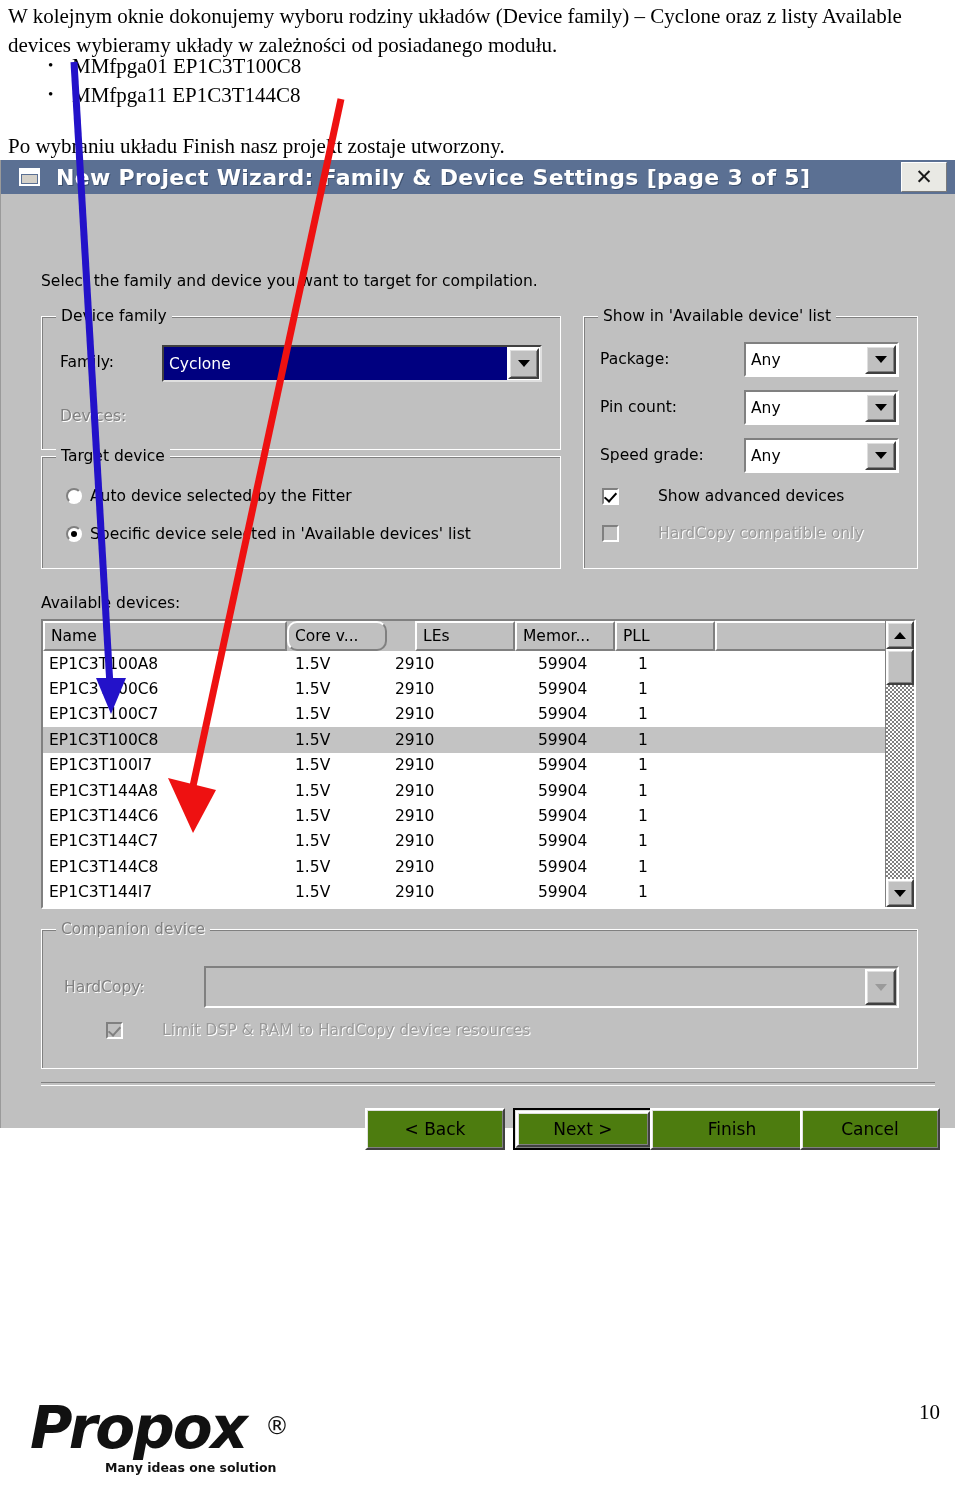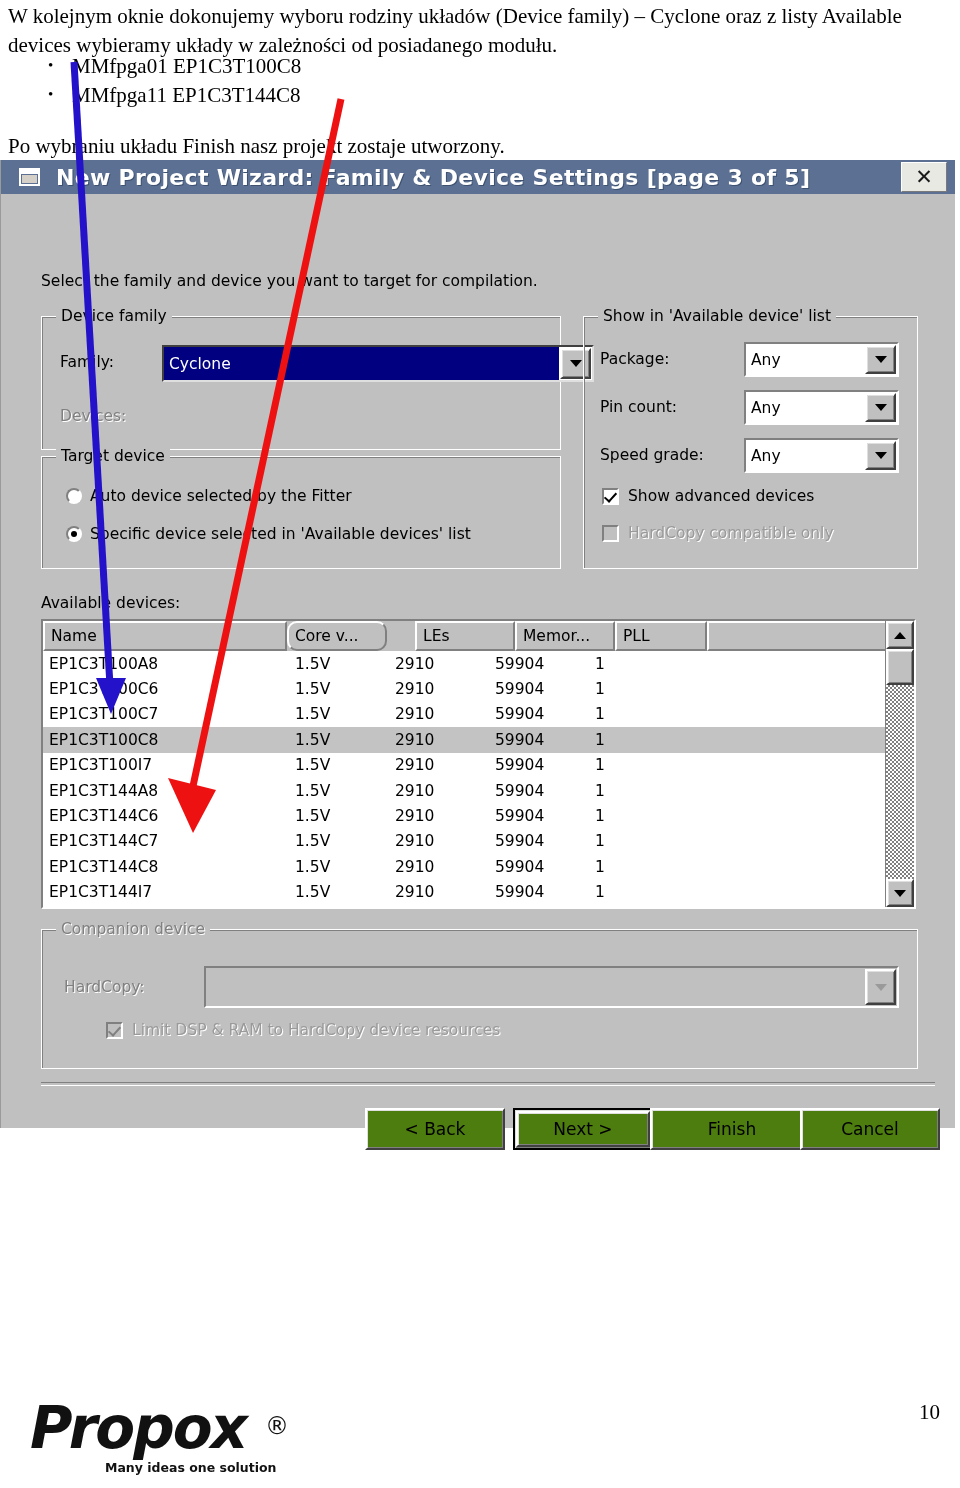--- a/index.html
+++ b/index.html
@@ -118,21 +118,21 @@
     border-color:#808080 #ffffff #ffffff #808080;
     margin-right:8px;flex:none;position:relative;
   }
   .radio.on::after{
     content:"";position:absolute;left:3px;top:3px;width:6px;height:6px;
     border-radius:50%;background:#000;
   }
   .radio-row span{font-size:15.5px;color:#000;white-space:nowrap;}
 
   
-  .check-row{position:absolute;display:flex;align-items:center;}
+  .check-row{position:absolute;display:flex;align-items:center;gap:30px;}
   .cbox{
     width:17px;height:17px;background:#ffffff;box-sizing:border-box;
     border:2px solid;border-color:#808080 #ffffff #ffffff #808080;
     margin-right:9px;flex:none;position:relative;
   }
   .cbox.dim{background:#c0c0c0;}
   .cbox.on::after{
     content:"";position:absolute;left:3px;top:0px;width:5px;height:10px;
     border:solid #000;border-width:0 2px 2px 0;transform:rotate(42deg);
   }
@@ -159,21 +159,21 @@
   }
   #lv-rows{position:relative;}
   .lrow{
     display:flex;height:25.4px;align-items:center;
     font-size:15.5px;color:#000;white-space:nowrap;
   }
   .lrow.sel{background:#c3c3c3;}
   .lrow .c0{width:250px;padding-left:6px;box-sizing:border-box;}
   .lrow .c1{width:100px;padding-left:2px;box-sizing:border-box;}
   .lrow .c2{width:100px;padding-left:2px;box-sizing:border-box;}
-  .lrow .c3{width:100px;padding-left:2px;box-sizing:border-box;}
+  .lrow .c3{width:100px;padding-left:2px;box-sizing:border-box;margin-left:43px;}
   .lrow .c4{width:100px;padding-left:2px;box-sizing:border-box;}
 
   
   #vscroll{
     position:absolute;right:0;top:0;width:29px;height:100%;
     background:#c0c0c0;box-sizing:border-box;border-left:1px solid #808080;
   }
   .sb-btn{
     height:28px;background:#c0c0c0;box-sizing:border-box;
     border:2px solid;border-color:#ffffff #404040 #404040 #ffffff;
@@ -263,21 +263,21 @@
   <div id="dlg-body">
 
     <div class="dlg-intro">Select the family and device you want to target for compilation.</div>
 
     <div class="group" style="left:40px;top:122px;width:520px;height:134px;">
       <div class="glabel">Device family</div>
 
       <div class="flabel" style="left:18px;top:36px;">
         <span>Family:</span>
       </div>
-      <div class="combo selected" style="left:120px;top:28px;width:432px;height:37px;text-align:center;">
+      <div class="combo selected" style="left:120px;top:28px;width:380px;height:37px;text-align:center;">
         <div class="cval">Cyclone</div>
         <div class="cbtn">
             <i class="arrow-dn"></i>
           </div>
       </div>
 
       <div class="flabel dim" style="left:18px;top:90px;">
         <span>Devices:</span>
       </div>
     </div>
@@ -341,21 +341,21 @@
     </div>
 
     <div id="avail-label">Available devices:</div>
 
     <div id="listview">
       <div id="lv-head">
         <div class="hcell" style="width:244px;">Name</div>
         <div class="hcell" style="width:100px;border-radius:10px;">Core v...</div>
         <div class="hcell" style="width:100px;margin-left:28px;">LEs</div>
         <div class="hcell" style="width:100px;">Memor...</div>
-        <div class="hcell" style="width:92px;">PLL</div>
+        <div class="hcell" style="width:100px;">PLL</div>
         <div class="hcell" style="width:192px;"></div>
       </div>
       <div id="lv-rows">
           <div class="lrow">
             <div class="c0">EP1C3T100A8</div>
             <div class="c1">1.5V</div>
             <div class="c2">2910</div>
             <div class="c3">59904</div>
             <div class="c4">1</div>
           </div>

